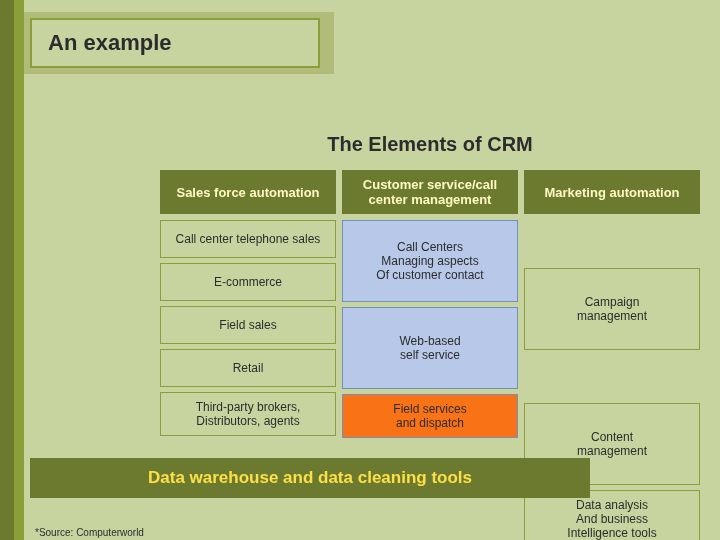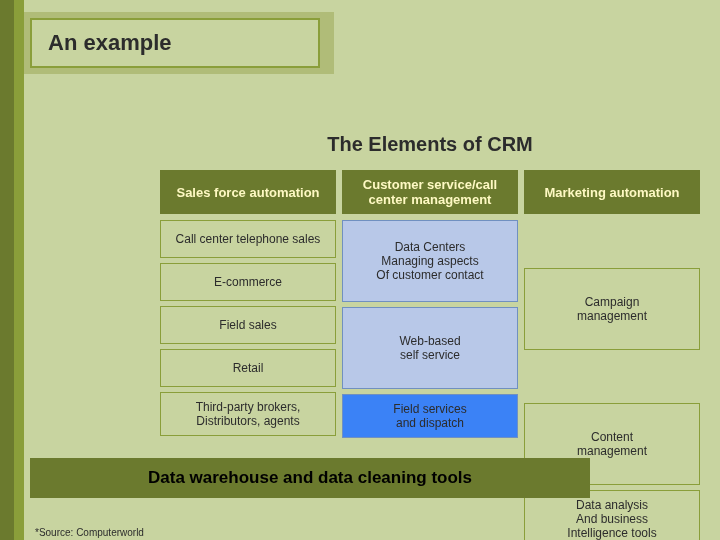--- a/index.html
+++ b/index.html
@@ -120,38 +120,38 @@
       align-items: center;
       justify-content: center;
     }
 
     .cell.span2 {
       min-height: 82px;
       margin-top: 48px;
     }
 
     .cell.light-blue {
-      background: #3b82f6;
+      background: #f97316;
       border-color: #7090c0;
     }
 
     .cell.blue-span2 {
       background: #b8c8e8;
       border-color: #7090c0;
       min-height: 82px;
     }
 
     
     .bottom-banner {
       position: absolute;
       bottom: 42px;
       left: 30px;
       right: 10px;
       background: #6b7a2e;
-      color: #000000;
+      color: #fde047;
       text-align: center;
       font-size: 17px;
       font-weight: bold;
       padding: 10px;
     }
 
     
     .footnote {
       position: absolute;
       bottom: 2px;
@@ -199,21 +199,21 @@
 
       <div class="grid-col">
         <div class="cell">Call center telephone sales</div>
         <div class="cell">E-commerce</div>
         <div class="cell">Field sales</div>
         <div class="cell">Retail</div>
         <div class="cell">Third-party brokers, Distributors, agents</div>
       </div>
 
       <div class="grid-col">
-        <div class="cell blue-span2" style="white-space:pre-line;">Data Centers
+        <div class="cell blue-span2" style="white-space:pre-line;">Call Centers
 Managing aspects
 Of customer contact</div>
         <div class="cell blue-span2" style="white-space:pre-line;">Web-based
 self service</div>
         <div class="cell light-blue" style="white-space:pre-line;">Field services
 and dispatch</div>
       </div>
 
       <div class="grid-col">
         <div class="cell span2" style="white-space:pre-line;">Campaign

